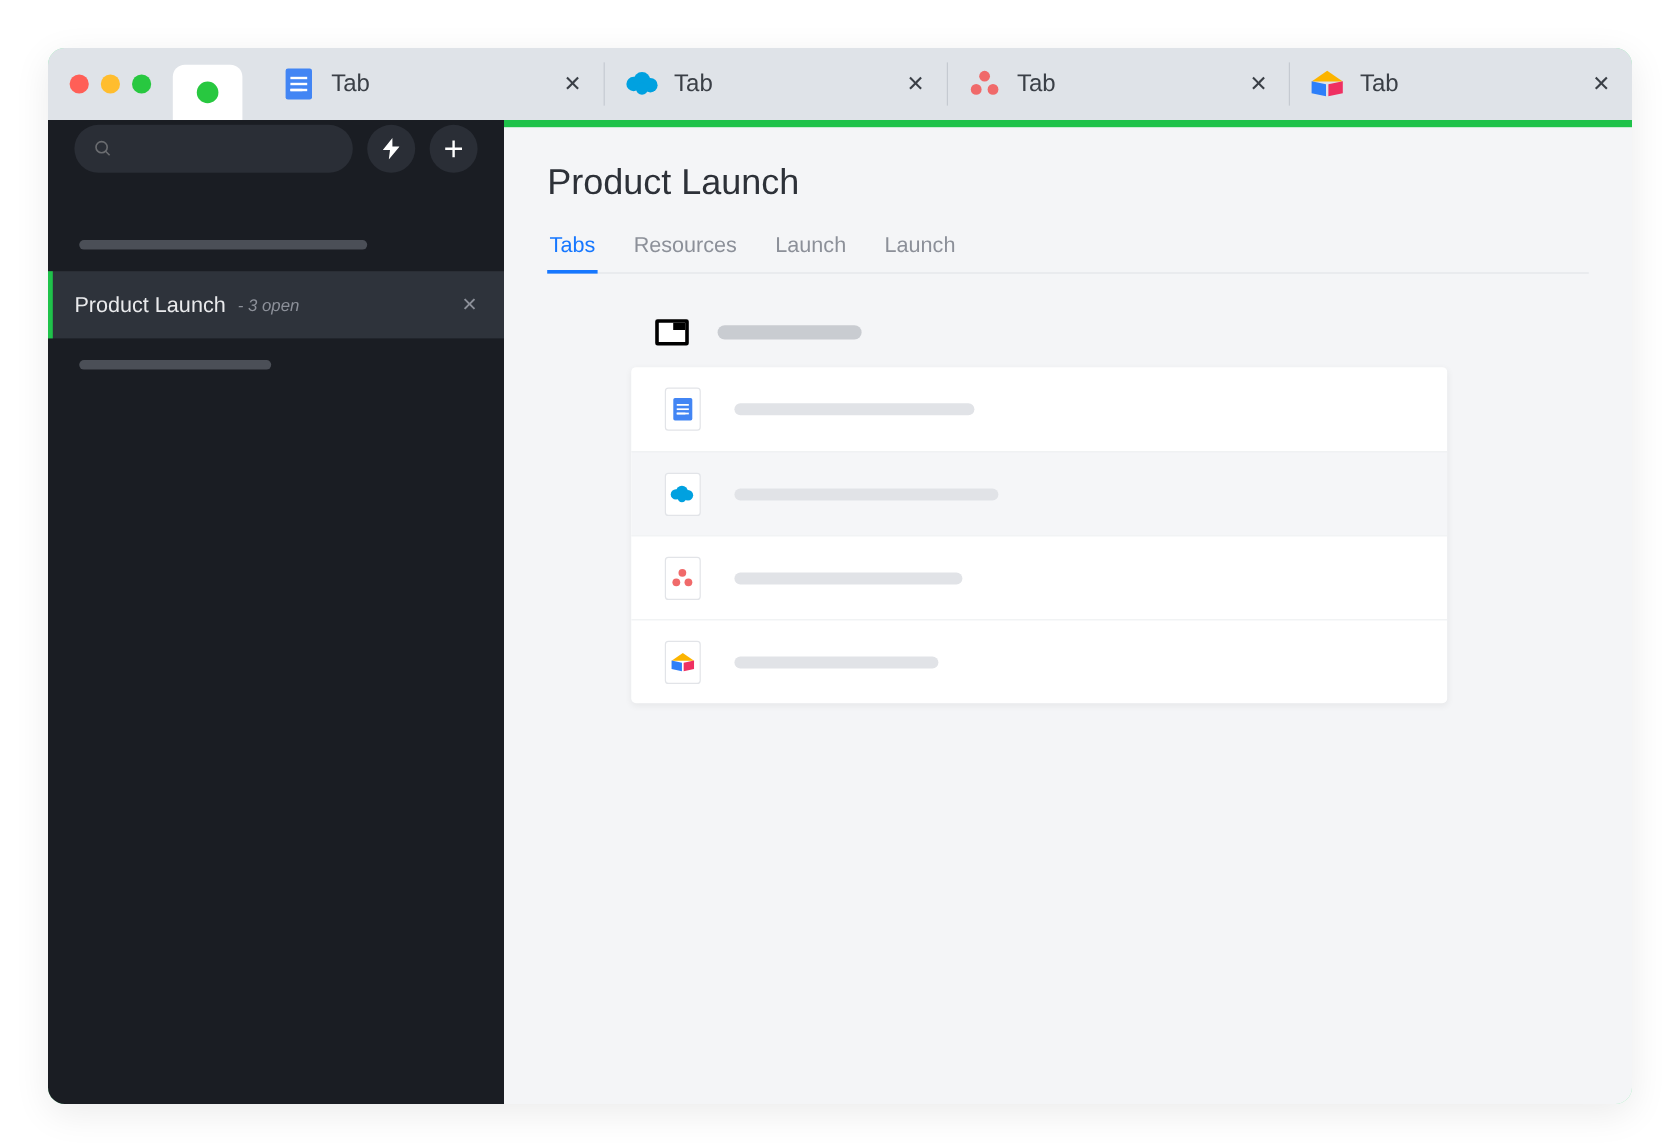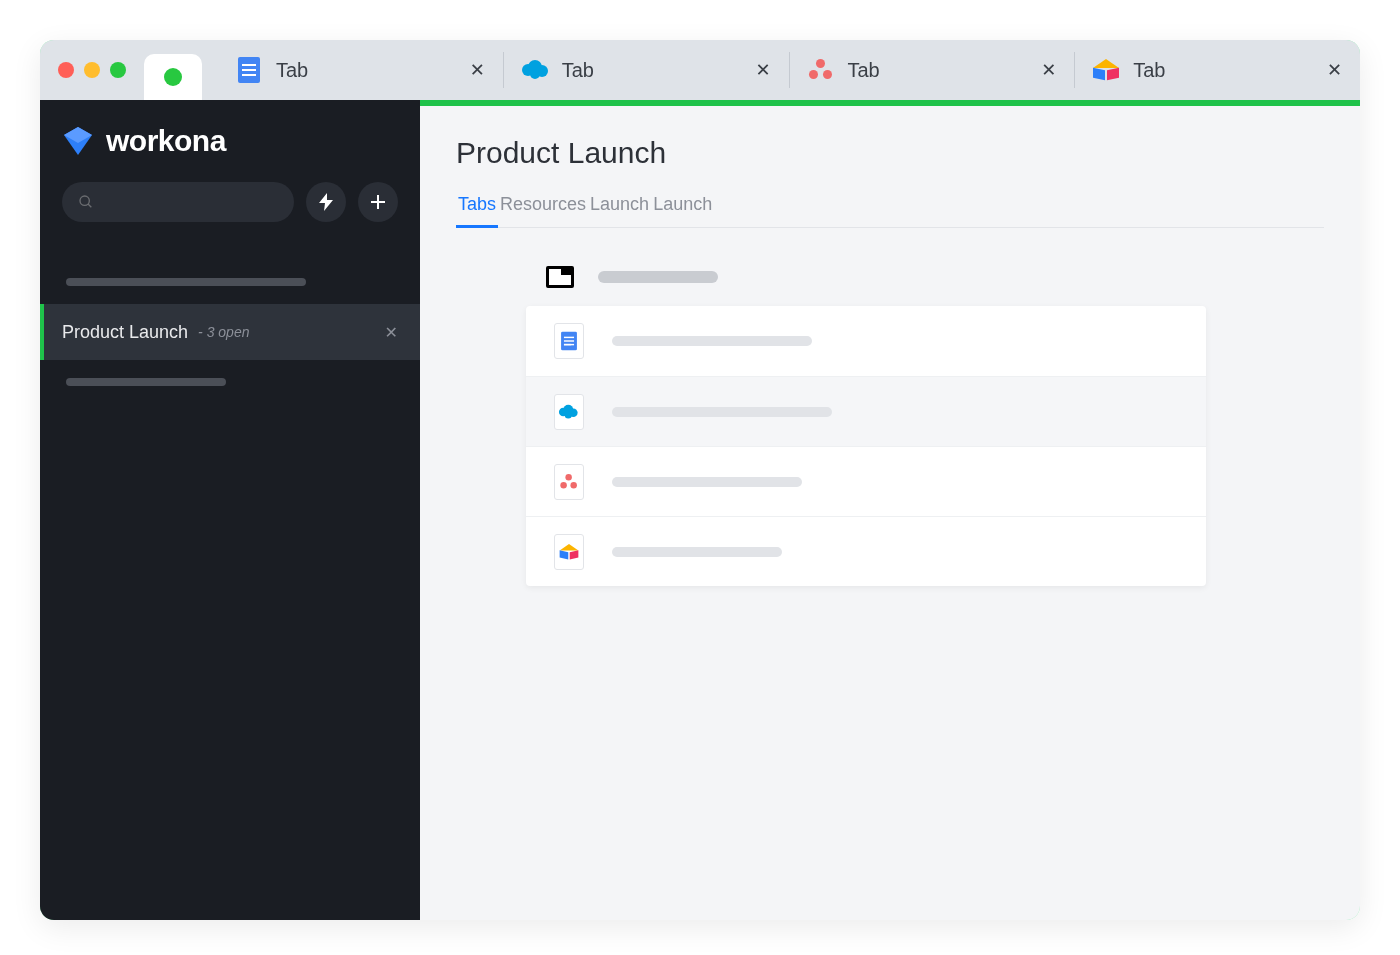--- a/index.html
+++ b/index.html
@@ -114,21 +114,21 @@
 .ws-title { font-size:18px; color:#e9eaec; }
 .ws-meta { font-size:14px; color:#8c9099; font-style:italic; }
 .ws-close { margin-left:auto; color:#8c9099; font-size:16px; cursor:pointer; }
 
 .main {
   flex:1; background:#f4f5f7; display:flex; flex-direction:column;
   border-top:6px solid #1fc24a;
 }
 .main-header { padding:30px 36px 0; }
 .main-title { font-size:30px; color:#2d3138; font-weight:400; }
-.main-tabs { display:flex; margin-top:18px; border-bottom:1px solid #e2e4e8; }
+.main-tabs { display:flex; gap:28px; margin-top:18px; border-bottom:1px solid #e2e4e8; }
 .main-tab { font-size:18px; color:#8c9099; padding:6px 2px 12px; cursor:pointer; position:relative; }
 .main-tab.active { color:#1677ff; }
 .main-tab.active::after {
   content:""; position:absolute; left:0; right:0; bottom:-1px; height:3px; background:#1677ff;
 }
 
 .content { padding:30px 36px; }
 .group-header { display:flex; align-items:center; gap:24px; padding:8px 0 18px 90px; }
 .win-icon { width:28px; height:22px; border:3px solid #000; border-radius:2px; position:relative; background:#fff; }
 .win-icon::after { content:""; position:absolute; top:0; right:0; width:10px; height:6px; background:#000; }
@@ -207,27 +207,20 @@
           </span>
         <span class="tab-label">Tab</span>
         <span class="tab-close">✕</span>
       </div>
     </div>
   </div>
 
   <div class="app-body">
 
     <aside class="sidebar">
-      <div class="brand">
-        <svg class="brand-logo" viewBox="0 0 32 32">
-          <polygon points="16,2 30,10 16,30 2,10" fill="#2d7ff9"></polygon>
-          <polygon points="16,2 30,10 16,18 2,10" fill="#5b9bff"></polygon>
-        </svg>
-        <span class="brand-name">workona</span>
-      </div>
       <div class="sidebar-controls">
         <div class="search-pill">
           <svg width="16" height="16" viewBox="0 0 24 24" fill="none" stroke="#aaa" stroke-width="2">
               <circle cx="10" cy="10" r="7"></circle>
               <line x1="20" y1="20" x2="15" y2="15"></line>
             </svg>
         </div>
         <div class="round-btn">
           <svg width="14" height="18" viewBox="0 0 14 18">
               <polygon points="8,0 0,10 6,10 5,18 14,7 8,7" fill="#fff"></polygon>

